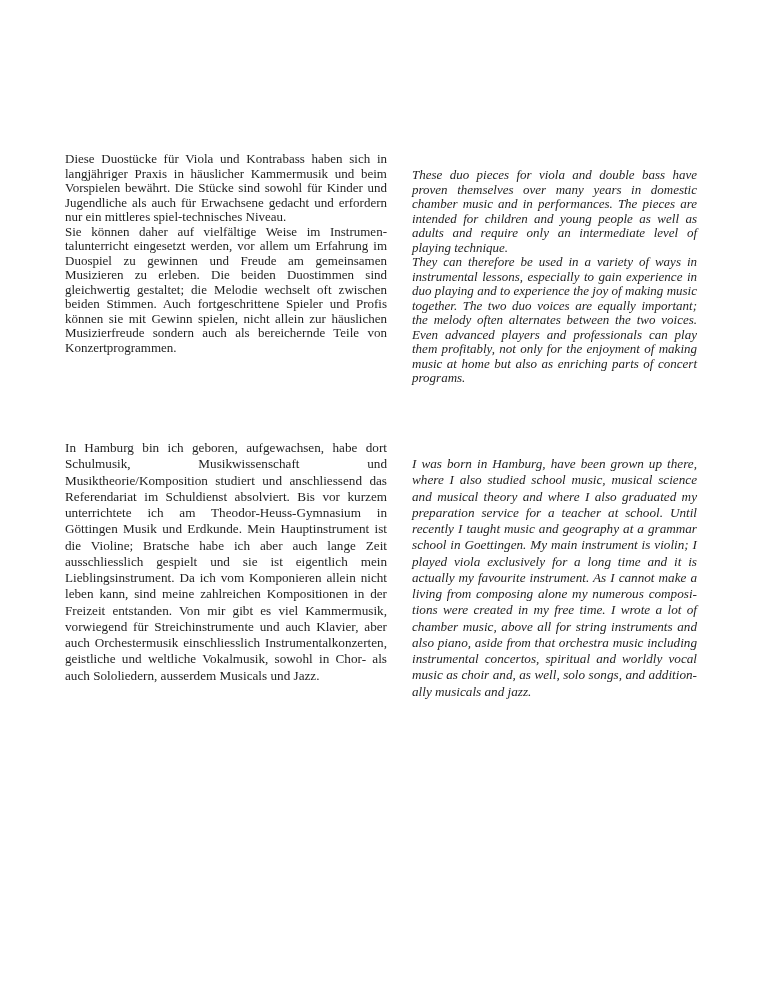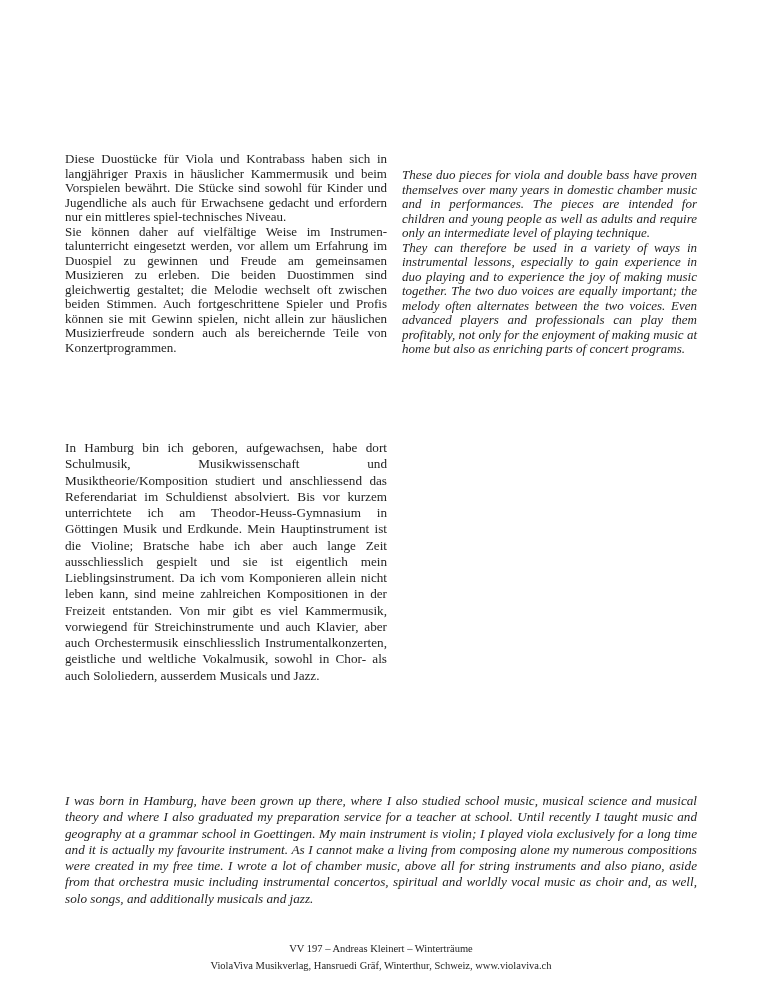--- a/index.html
+++ b/index.html
@@ -19,25 +19,25 @@
     -webkit-font-smoothing: antialiased;
   }
   .content {
     position: absolute;
     top: 152px;
     left: 65px;
     width: 632px;
   }
   .row {
     display: flex;
-    gap: 15px;
+    gap: 25px;
     align-items: flex-start;
   }
   .row-intro { min-height: 288px; }
-  .row-bio   { min-height: 279px; flex-direction: column; }
+  .row-bio   { min-height: 279px; }
   .col {
     text-align: justify;
     hyphens: manual;
   }
   .col-de {
     flex: 0 0 322px;
     width: 322px;
     font-style: normal;
   }
   .col-en {
@@ -87,17 +87,13 @@
       <div class="col col-de" lang="de">
         <p>In Hamburg bin ich geboren, aufgewachsen, habe dort Schulmusik, Musikwissenschaft und Musiktheorie/Komposition studiert und anschliessend das Referen­dariat im Schuldienst absolviert. Bis vor kurzem unterrichtete ich am Theodor-Heuss-Gymnasium in Göttingen Musik und Erdkunde. Mein Hauptinstru­ment ist die Violine; Bratsche habe ich aber auch lange Zeit ausschliesslich gespielt und sie ist eigentlich mein Lieblingsinstrument. Da ich vom Komponieren allein nicht leben kann, sind meine zahlreichen Kompositi­onen in der Freizeit entstanden. Von mir gibt es viel Kammermusik, vorwiegend für Streichinstrumente und auch Klavier, aber auch Orchestermusik einsch­liesslich Instrumentalkonzerten, geistliche und weltli­che Vokalmusik, sowohl in Chor- als auch Sololiedern, ausserdem Musicals und Jazz.</p>
       </div>
       <div class="col col-en" lang="en">
         <p>I was born in Hamburg, have been grown up there, where I also studied school music, musical science and musical theory and where I also graduated my preparation service for a teacher at school. Until recently I taught music and geography at a grammar school in Goettingen. My main instrument is violin; I played viola exclusively for a long time and it is actually my favourite instrument. As I cannot make a living from composing alone my numerous composi­tions were created in my free time. I wrote a lot of chamber music, above all for string instruments and also piano, aside from that orchestra music including instrumental concertos, spiritual and worldly vocal music as choir and, as well, solo songs, and addition­ally musicals and jazz.</p>
       </div>
     </section>
 
   </div>
 
-  <footer class="footer">
-    <div>VV 197 – Andreas Kleinert – Winterträume</div>
-    <div>ViolaViva Musikverlag, Hansruedi Gräf, Winterthur, Schweiz, www.violaviva.ch</div>
-  </footer>
 </div>
 
 </body></html>

